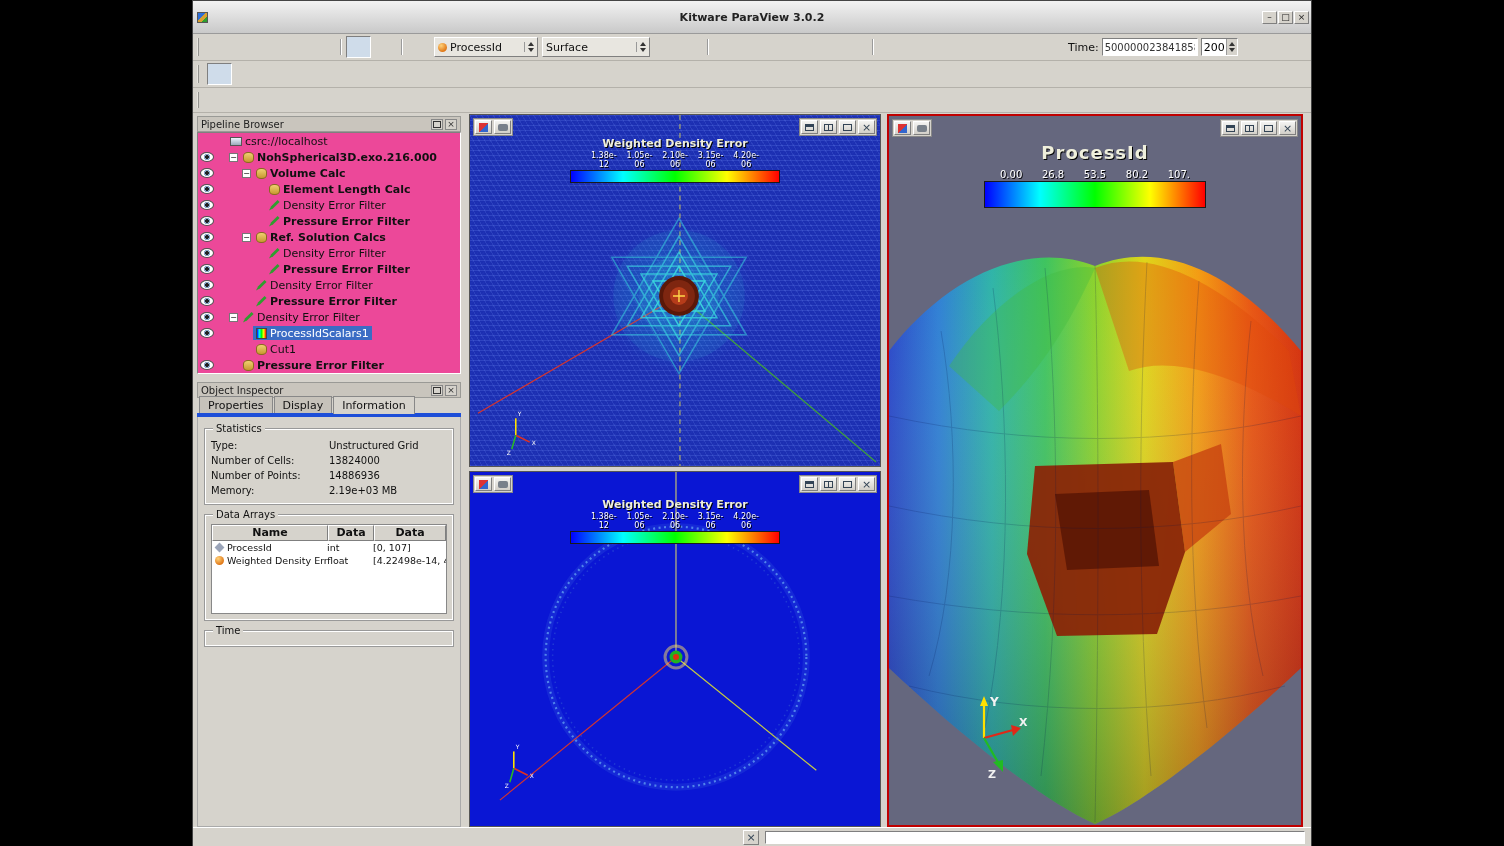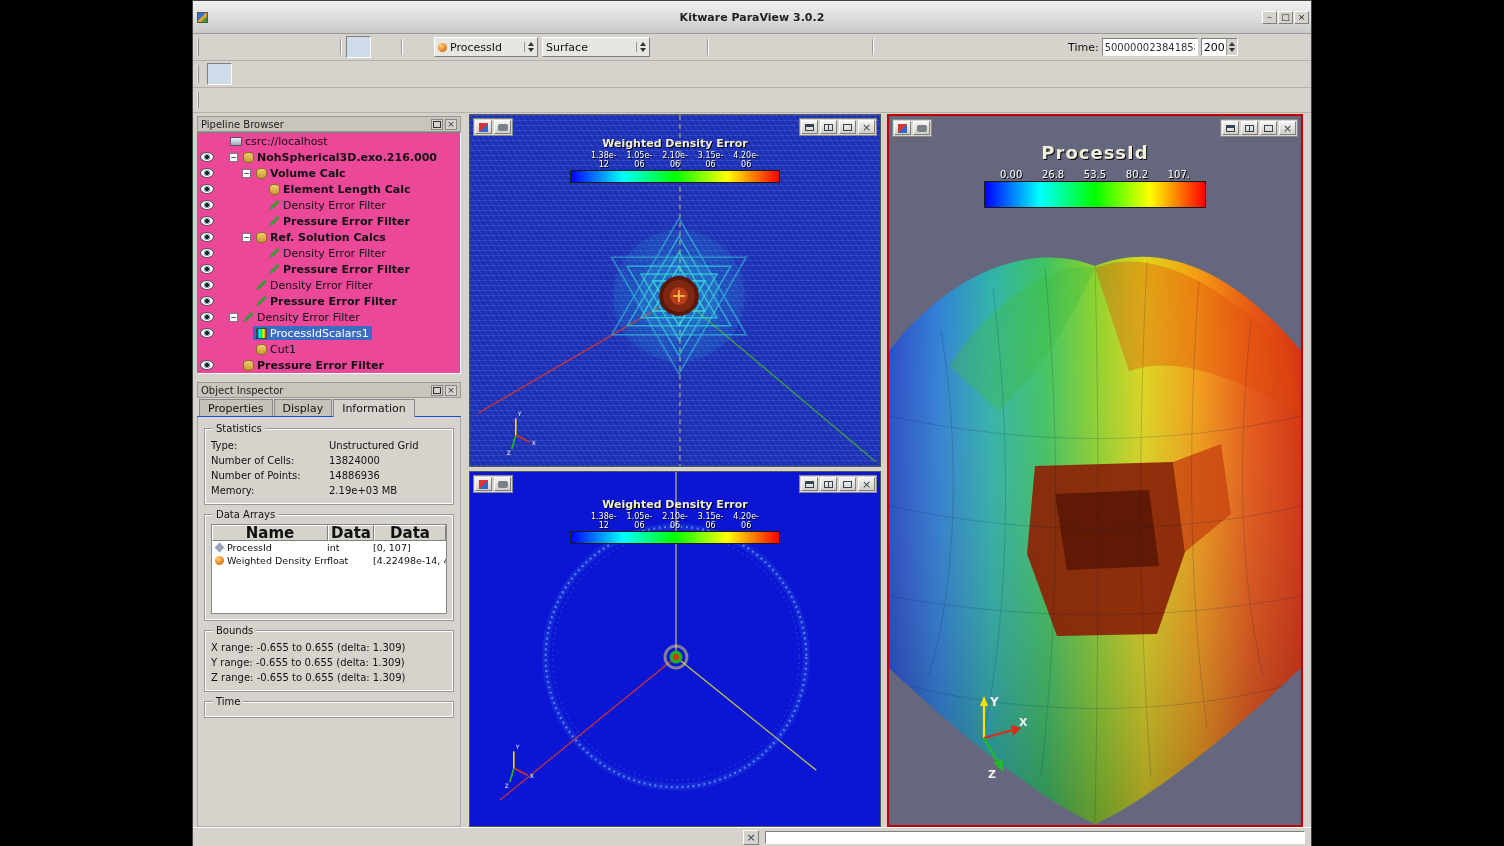--- a/index.html
+++ b/index.html
@@ -67,32 +67,32 @@
   .row-main{display:flex;align-items:center;gap:3px;padding:0 3px;height:14px;}
   .trow.bold .tlbl{font-weight:bold;}
   .trow.selected .row-main{background:#3b6cc4;}
   .trow.selected .tlbl{color:#fff;text-align:right;}
   .node-icon{width:11px;height:11px;flex:none;}
   .node-icon[data-icon="cylinder"]{background:linear-gradient(#f0d070,#c89830);border:1px solid #8a6a1e;border-radius:5px/4px;}
   .node-icon[data-icon="pencil"]{background:#2f9e2f;clip-path:polygon(0 100%,20% 62%,78% 4%,96% 22%,38% 80%);}
   .node-icon[data-icon="server"]{height:9px;width:12px;border:1px solid #555;background:linear-gradient(#eef4ff,#9aaabb);}
   .node-icon[data-icon="spectrum"]{background:linear-gradient(90deg,#00f,#0ff,#0f0,#ff0,#f00);border:1px solid #444;}
   #psplit{height:8px;flex:none;}
-  #tabbar{height:19px;display:flex;align-items:flex-end;padding-left:2px;border-bottom:1px solid #1d4ed8;flex:none;}
+  #tabbar{height:19px;display:flex;align-items:flex-end;padding-left:2px;border-bottom:4px solid #1d4ed8;flex:none;}
   .tab{padding:2px 8px 1px;font-size:11px;border:1px solid #888;border-bottom:none;background:#c6c2ba;margin-right:1px;}
   .tab.active{background:var(--face);position:relative;margin-bottom:-1px;padding-bottom:2px;}
   #infowrap{flex:1;border:1px solid #aaa;border-top:none;overflow:hidden;padding-top:2px;}
 
   .group{position:relative;border:1px solid #999;box-shadow:inset 0 0 0 1px #fff;margin:9px 6px 0;padding:9px 6px 6px;}
   .gtitle{position:absolute;top:-6px;left:8px;background:var(--face);padding:0 3px;font-size:10px;}
   .stat-row{display:flex;height:15px;align-items:center;font-size:10px;}
   .s-label{width:118px;flex:none;}
   .dtable{border:1px solid #888;background:#fff;}
   .dthead{display:flex;background:var(--face);}
-  .dth{border:1px solid;border-color:var(--lt) var(--dk) var(--dk) var(--lt);font-size:15px;font-weight:bold;text-align:center;height:16px;line-height:14px;overflow:hidden;}
+  .dth{border:1px solid;border-color:var(--lt) var(--dk) var(--dk) var(--lt);font-size:11px;font-weight:bold;text-align:center;height:16px;line-height:14px;overflow:hidden;}
   .dthead .dth:nth-of-type(1){width:116px;} .dthead .dth:nth-of-type(2){width:46px;} .dthead .dth:nth-of-type(3){flex:1;}
   .dtbody{min-height:72px;background:#fff;}
   .drow{display:flex;align-items:center;height:13px;font-size:9.5px;white-space:nowrap;}
   .arr-icon{width:9px;height:9px;margin:0 3px;flex:none;}
   .arr-icon[data-icon="point-data"]{width:7px;height:7px;background:#9aa4b8;transform:rotate(45deg);margin:0 4px;}
   .arr-icon[data-icon="cell-data"]{border-radius:50%;background:radial-gradient(circle at 35% 30%,#ffd27a,#e07818 70%);}
   .dcn{width:100px;overflow:hidden;} .dct{width:46px;overflow:hidden;} .dcr{flex:1;overflow:hidden;}
   .b-row{height:15px;font-size:10px;display:flex;align-items:center;}
   .ttable .dthead .dth:nth-of-type(1){width:118px;} .ttable .dthead .dth:nth-of-type(2){flex:1;}
   .ttable .dtbody{min-height:72px;}
@@ -523,29 +523,20 @@
                 <span class="dcr">[0, 107]</span>
               </div>
                 <div class="drow">
                 <span class="arr-icon" data-icon="cell-data"></span>
                 <span class="dcn">Weighted Density Error</span>
                 <span class="dct">float</span>
                 <span class="dcr">[4.22498e-14, 4.1...</span>
               </div>
               </div>
         </div>
-      </div>
-      <div class="group">
-        <span class="gtitle">Bounds</span>
-        <div>
-
-        <div class="b-row">X range: -0.655 to 0.655 (delta: 1.309)</div>
-              <div class="b-row">Y range: -0.655 to 0.655 (delta: 1.309)</div>
-              <div class="b-row">Z range: -0.655 to 0.655 (delta: 1.309)</div>
-            </div>
       </div>
       <div class="group">
         <span class="gtitle">Time</span>
       </div>
     </div>
   </div>
 
   <div class="view" id="view-top">
     <svg class="vsvg" viewBox="0 0 412 353" preserveAspectRatio="none">
       <defs>

